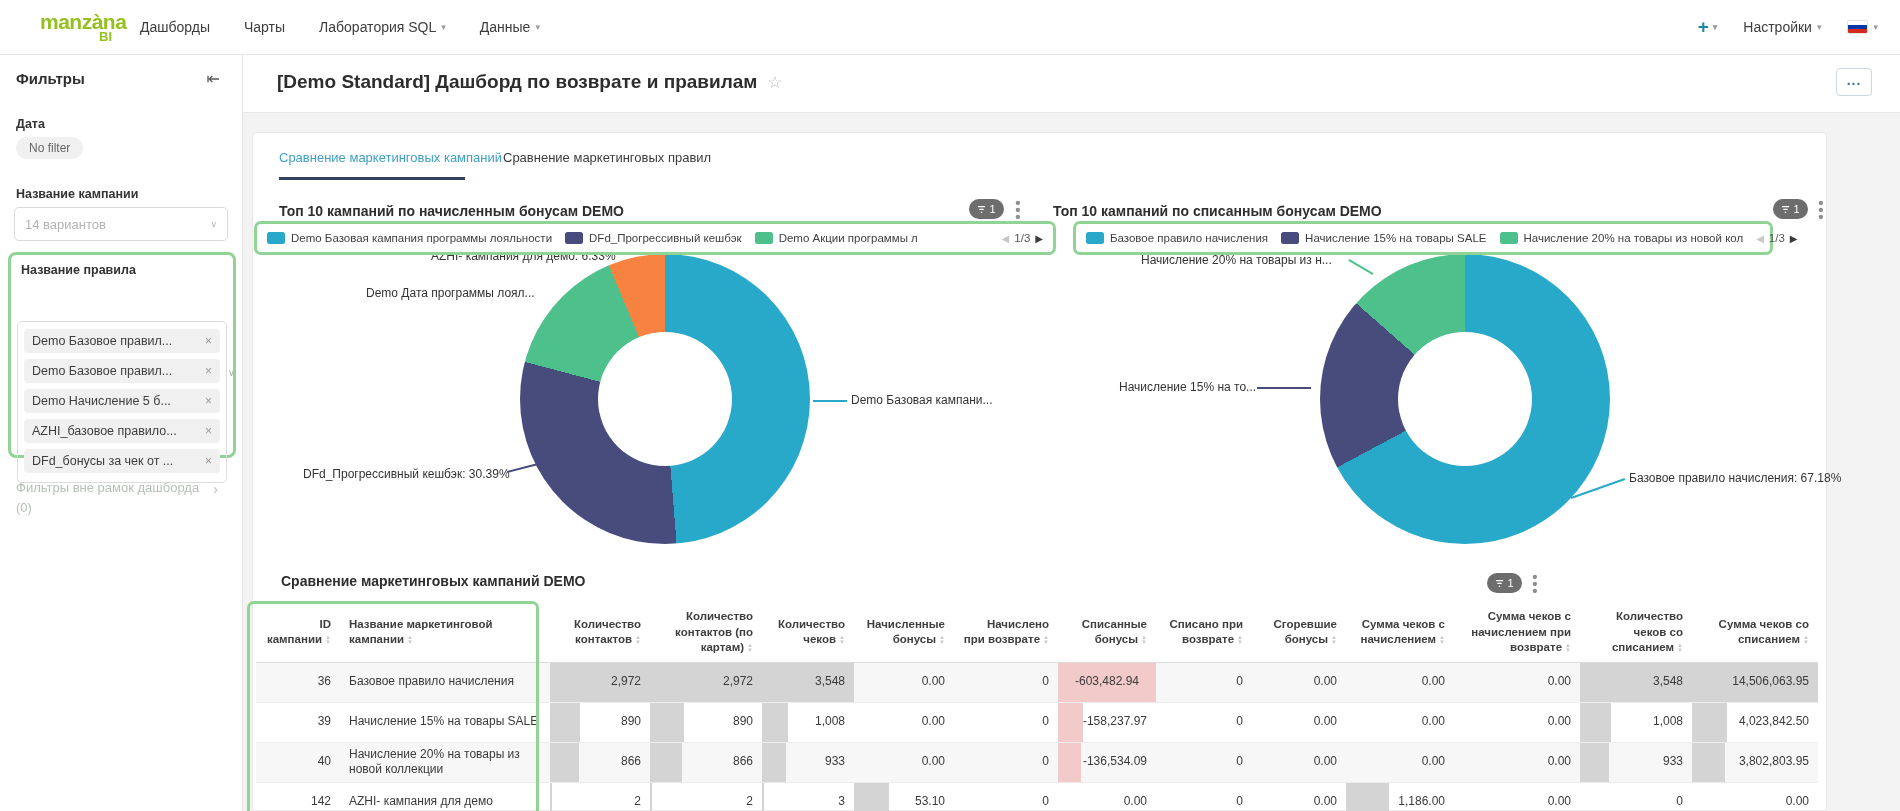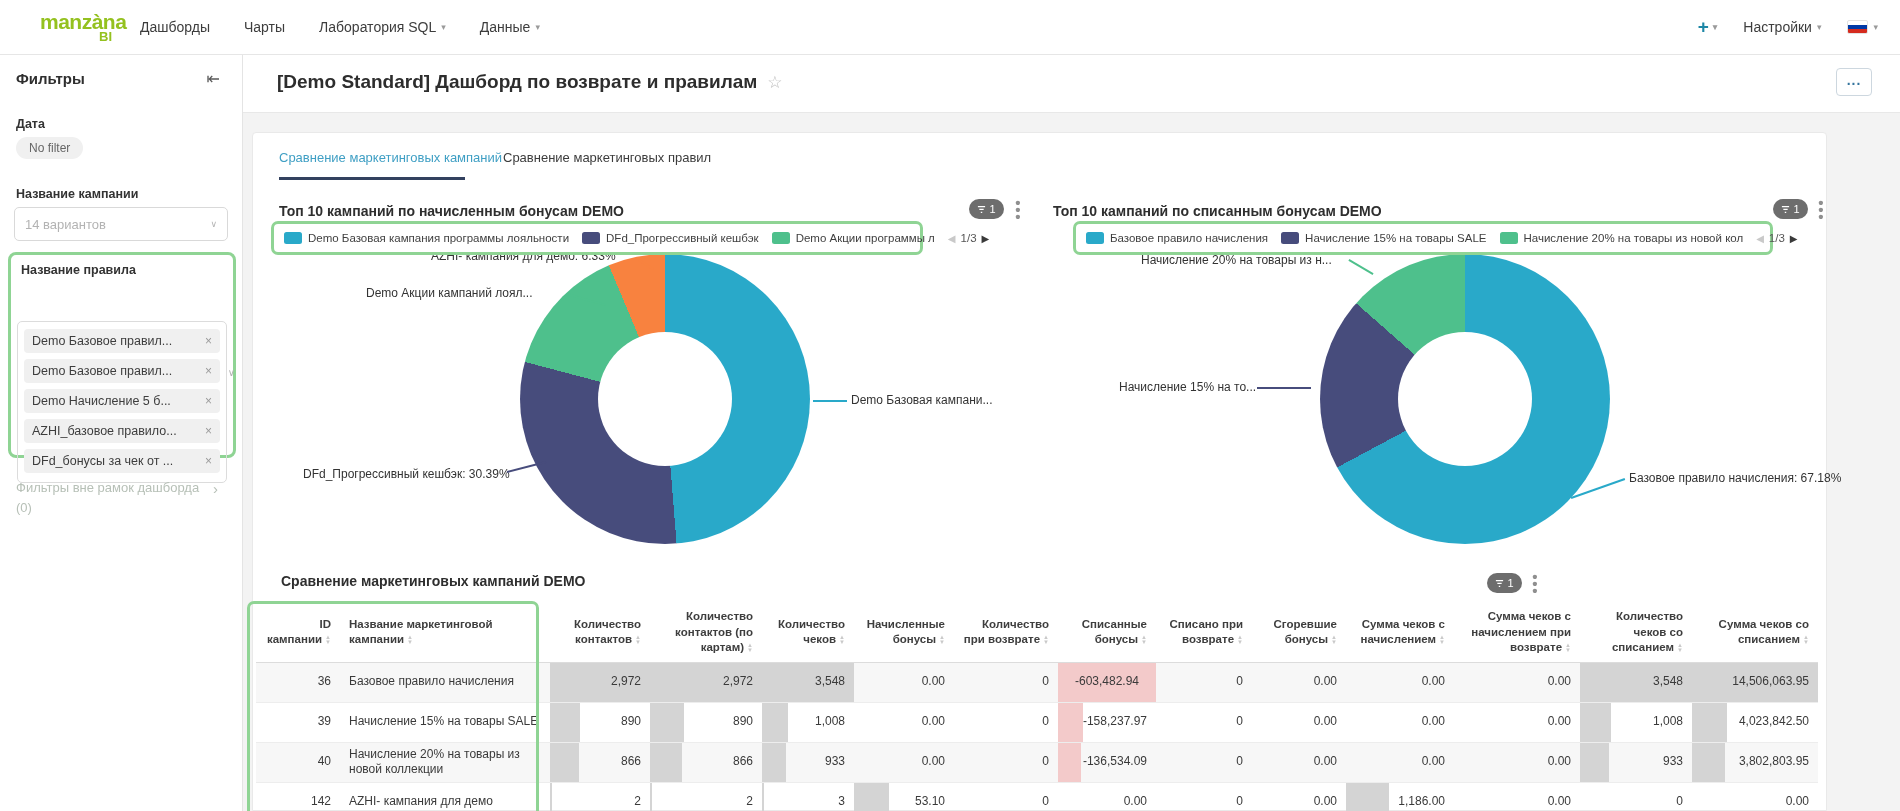--- a/index.html
+++ b/index.html
@@ -200,21 +200,21 @@
 
   <div class="chart-title" style="left:800px; top:70px">Топ 10 кампаний по списанным бонусам DEMO</div>
   <div class="badge" style="left:1520px; top:66px">
     <svg width="9" height="9" viewBox="0 0 10 10">
         <path d="M1 1h8v1.4H1zM2.6 4.2h4.8v1.4H2.6zM4.2 7.4h1.6v1.4H4.2z" fill="#fff"></path>
       </svg>
     <span>1</span>
   </div>
   <div class="kebab" style="left:1563px; top:66px">•<br>•<br>•</div>
 
-  <div class="legend-box" style="left:18px; top:88px; width:652px" id="legend-0">
+  <div class="legend-box" style="left:1px; top:88px; width:802px" id="legend-0">
       <div class="legend-item">
         <span class="sw" style="background:#29a9c9"></span>
         <span>Demo Базовая кампания программы лояльности</span>
       </div>
       <div class="legend-item">
         <span class="sw" style="background:#474c7c"></span>
         <span>DFd_Прогрессивный кешбэк</span>
       </div>
       <div class="legend-item">
         <span class="sw" style="background:#4ec08c"></span>
@@ -248,21 +248,21 @@
 
   <div class="donut" id="donut-0" style="left: 267px; top: 121px; background: conic-gradient(rgb(41, 169, 201) 0deg, rgb(41, 169, 201) 175.428deg, rgb(71, 76, 124) 175.428deg, rgb(71, 76, 124) 284.832deg, rgb(78, 192, 140) 284.832deg, rgb(78, 192, 140) 337.212deg, rgb(248, 130, 63) 337.212deg, rgb(248, 130, 63) 360deg);">
       <div class="hole"></div>
     </div>
   <div class="donut" id="donut-1" style="left: 1067px; top: 121px; background: conic-gradient(rgb(41, 169, 201) 0deg, rgb(41, 169, 201) 241.848deg, rgb(71, 76, 124) 241.848deg, rgb(71, 76, 124) 311.328deg, rgb(78, 192, 140) 311.328deg, rgb(78, 192, 140) 360deg);">
       <div class="hole"></div>
     </div>
   <div id="label-layer">
       <div class="dlabel" style="left: 178px; top: 116px;">AZHI- кампания для демо: 6.33%</div>
       <div class="leader" style="left: 386px; top: 126px; width: 16.6433px; transform: rotate(0.571337rad); background: rgb(248, 130, 63);"></div>
-      <div class="dlabel" style="left: 113px; top: 153px;">Demo Акции кампаний лоял...</div>
+      <div class="dlabel" style="left: 113px; top: 153px;">Demo Дата программы лоял...</div>
       <div class="leader" style="left: 314px; top: 160px; width: 39.5601px; transform: rotate(0.281772rad); background: rgb(78, 192, 140);"></div>
       <div class="dlabel" style="left: 598px; top: 260px;">Demo Базовая кампани...</div>
       <div class="leader" style="left: 560px; top: 267px; width: 34px; transform: rotate(0rad); background: rgb(41, 169, 201);"></div>
       <div class="dlabel" style="left: 50px; top: 334px;">DFd_Прогрессивный кешбэк: 30.39%</div>
       <div class="leader" style="left: 254px; top: 338px; width: 40.2616px; transform: rotate(-0.251003rad); background: rgb(71, 76, 124);"></div>
       <div class="dlabel" style="left: 888px; top: 120px;">Начисление 20% на товары из н...</div>
       <div class="leader" style="left: 1096px; top: 126px; width: 27.7849px; transform: rotate(0.528074rad); background: rgb(78, 192, 140);"></div>
       <div class="dlabel" style="left: 866px; top: 247px;">Начисление 15% на то...</div>
       <div class="leader" style="left: 1004px; top: 254px; width: 54px; transform: rotate(0rad); background: rgb(71, 76, 124);"></div>
       <div class="dlabel" style="left: 1376px; top: 338px;">Базовое правило начисления: 67.18%</div>
@@ -314,21 +314,21 @@
                 <span>▼</span>
               </span></th>
             <th class="al-r"><span>Количество чеков</span><span class="sort">
                 <span>▲</span>
                 <span>▼</span>
               </span></th>
             <th class="al-r"><span>Начисленные бонусы</span><span class="sort">
                 <span>▲</span>
                 <span>▼</span>
               </span></th>
-            <th class="al-r"><span>Количество при возврате</span><span class="sort">
+            <th class="al-r"><span>Начислено при возврате</span><span class="sort">
                 <span>▲</span>
                 <span>▼</span>
               </span></th>
             <th class="al-r"><span>Списанные бонусы</span><span class="sort">
                 <span>▲</span>
                 <span>▼</span>
               </span></th>
             <th class="al-r"><span>Списано при возврате</span><span class="sort">
                 <span>▲</span>
                 <span>▼</span>

